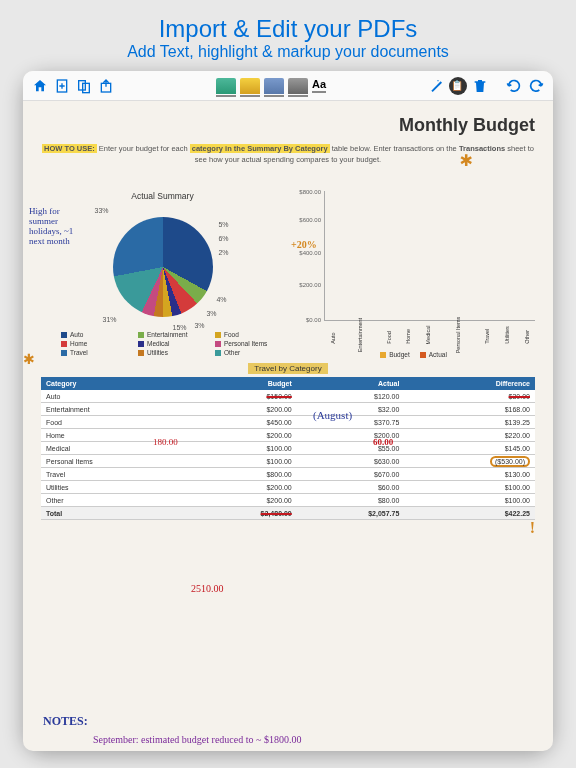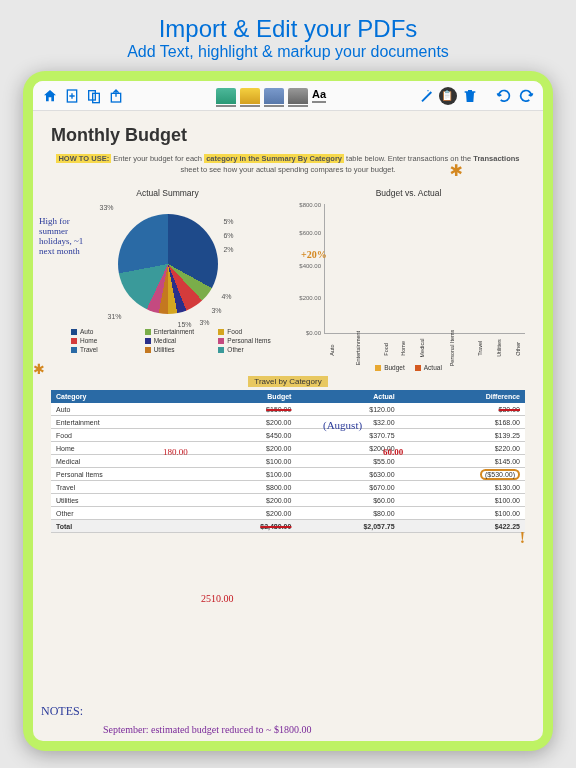--- a/index.html
+++ b/index.html
@@ -1,36 +1,36 @@
 <!DOCTYPE html>
 <html><head>
 <meta charset="utf-8">
 <style>
 *{margin:0;padding:0;box-sizing:border-box}
 body{font-family:-apple-system,Helvetica,Arial,sans-serif;background:#e8e8e8;width:576px;height:768px;overflow:hidden}
 .promo{text-align:center;padding:15px 0 10px}
 .promo-title{color:#0070d9;font-size:24px;font-weight:400}
 .promo-sub{color:#0070d9;font-size:16px;font-weight:300}
-.ipad{margin:0 auto;width:530px;height:680px;background:#bef264;border-radius:22px;padding:10px;box-shadow:0 4px 20px rgba(0,0,0,0.3)}
+.ipad{margin:0 auto;width:530px;height:680px;background:#bef264;border-radius:22px;box-shadow:0 4px 20px rgba(0,0,0,0.3)}
 .screen{width:100%;height:100%;background:#f5f2ec;border-radius:10px;overflow:hidden;display:flex;flex-direction:column}
 .toolbar{background:#fafafa;border-bottom:1px solid #ddd;height:30px;display:flex;align-items:center;padding:0 8px;gap:4px}
 .tico{width:18px;height:18px;display:flex;align-items:center;justify-content:center;color:#0070d9}
 .tico svg{width:16px;height:16px}
 .spacer{flex:1}
 .tool{width:20px;height:16px;border-radius:2px 2px 0 0;position:relative}
 .tool::after{content:"";position:absolute;bottom:-3px;left:0;right:0;height:2px;background:#888}
 .t1{background:linear-gradient(#4db89a,#2a9976)}
 .t2{background:linear-gradient(#f4d040,#d4a020)}
 .t3{background:linear-gradient(#7a9acc,#5878aa)}
 .t4{background:linear-gradient(#999,#666)}
 .txttool{font-weight:700;font-size:11px;border-bottom:2px solid #888;padding-bottom:1px}
 .circ{width:18px;height:18px;border-radius:50%;display:flex;align-items:center;justify-content:center;color:#fff;font-size:10px}
 .doc{flex:1;padding:14px 18px;overflow:hidden;font-size:9px;color:#333;position:relative}
-.title{text-align:left;font-size:18px;font-weight:700;margin-bottom:8px}
-.howto{text-align:center;font-size:7.5px;color:#555;margin-bottom:13px;line-height:1.4}
+.title{text-align:right;font-size:18px;font-weight:700;margin-bottom:8px}
+.howto{text-align:center;font-size:7.5px;color:#555;margin-bottom:26px;line-height:1.4}
 .hl{background:#f7d94c;font-weight:600;padding:0 2px}
 .charts{display:flex;gap:8px;margin-bottom:6px}
 .pie-area{flex:1;position:relative}
 .chart-title{text-align:center;font-size:8.5px;margin-bottom:6px}
 .pie-wrap{position:relative;width:120px;height:120px;margin:0 auto}
 .pie{width:100px;height:100px;border-radius:50%;background:conic-gradient(#1e4a8a 0 33%,#7aad4a 33% 38%,#d43b3b 38% 44%,#2a2f8a 44% 47%,#d4a520 47% 50%,#c47820 50% 53%,#c44a80 53% 57%,#3a9a9a 57% 72%,#2a6aa5 72% 100%);position:absolute;top:10px;left:10px}
 .plbl{position:absolute;font-size:7px;color:#555}
 .legend{display:grid;grid-template-columns:repeat(3,1fr);gap:2px 8px;font-size:6.5px;margin-top:4px;padding-left:20px}
 .li{display:flex;align-items:center;gap:3px}
 .sw{width:6px;height:6px}
@@ -182,21 +182,20 @@
                 <span>Utilities</span>
               </div>
         <div class="li">
                 <span class="sw" style="background:#3a9a9a"></span>
                 <span>Other</span>
               </div>
       </div>
     </div>
 
     <div class="bar-area">
-      <div class="chart-title">Budget vs. Actual</div>
       <div class="bars">
         <span class="ytick" style="bottom:-3px">$0.00</span>
         <span class="ytick" style="bottom:25%">$200.00</span>
         <span class="ytick" style="bottom:50%">$400.00</span>
         <span class="ytick" style="bottom:75%">$600.00</span>
         <span class="ytick" style="bottom:97%">$800.00</span>
         <div class="pair">
                 <div class="bb" style="height:19%"></div>
                 <div class="ba" style="height:15%"></div>
               </div>
@@ -330,20 +329,20 @@
   </tbody>
         </table>
 
   <div class="hw blue" style="top:106px;left:6px;font-size:9px;width:60px;line-height:1.1">High for summer holidays, ~1 next month</div>
   <div class="hw orange" style="top:138px;left:268px;font-size:10px;font-weight:700">+20%</div>
   <div class="hw blue" style="top:308px;left:290px;font-size:11px">(August)</div>
   <div class="hw red" style="top:336px;left:130px;font-size:9px;font-weight:400">180.00</div>
   <div class="hw red" style="top:336px;left:350px;font-size:9px;font-weight:700">60.00</div>
   <div class="hw orange" style="top:418px;right:18px;font-size:16px;font-weight:700">!</div>
   <div class="hw red" style="top:482px;left:168px;font-size:10px;font-weight:400">2510.00</div>
-  <div class="hw blue" style="bottom:22px;left:8px;font-size:12px;font-weight:400">NOTES:</div>
+  <div class="hw blue" style="bottom:22px;left:20px;font-size:12px;font-weight:700">NOTES:</div>
   <div class="hw purple" style="bottom:6px;left:70px;font-size:10px">September: estimated budget reduced to ~ $1800.00</div>
   <div class="hw orange" style="top:50px;right:80px;font-size:16px">✱</div>
   <div class="hw orange" style="top:250px;left:0;font-size:14px">✱</div>
 </div>
 
 </div>
 </div>
 
 </body></html>

